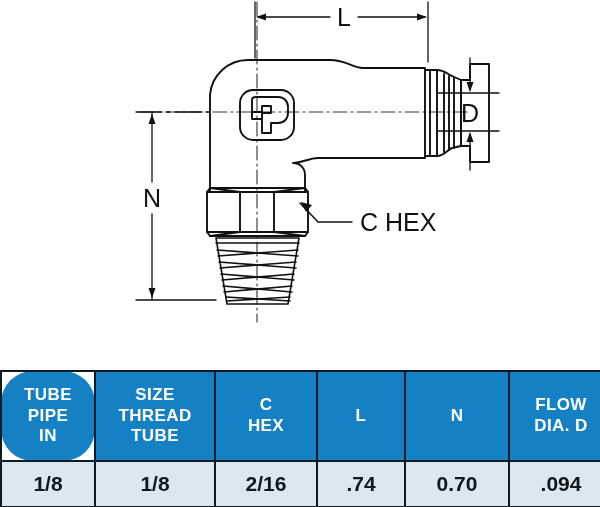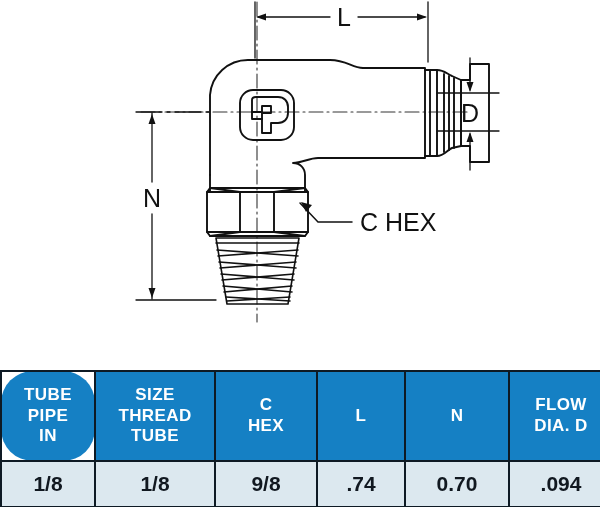--- a/index.html
+++ b/index.html
@@ -268,21 +268,21 @@
         <th class="col-6">
           <span class="hdr-line">FLOW</span>
           <span class="hdr-line">DIA. D</span>
         </th>
       </tr>
     </thead>
     <tbody>
       <tr>
         <td>1/8</td>
         <td>1/8</td>
-        <td>9/8</td>
+        <td>2/16</td>
         <td>.74</td>
         <td>0.70</td>
         <td>.094</td>
       </tr>
     </tbody>
   </table>
 
 </div>
 
 </body></html>

